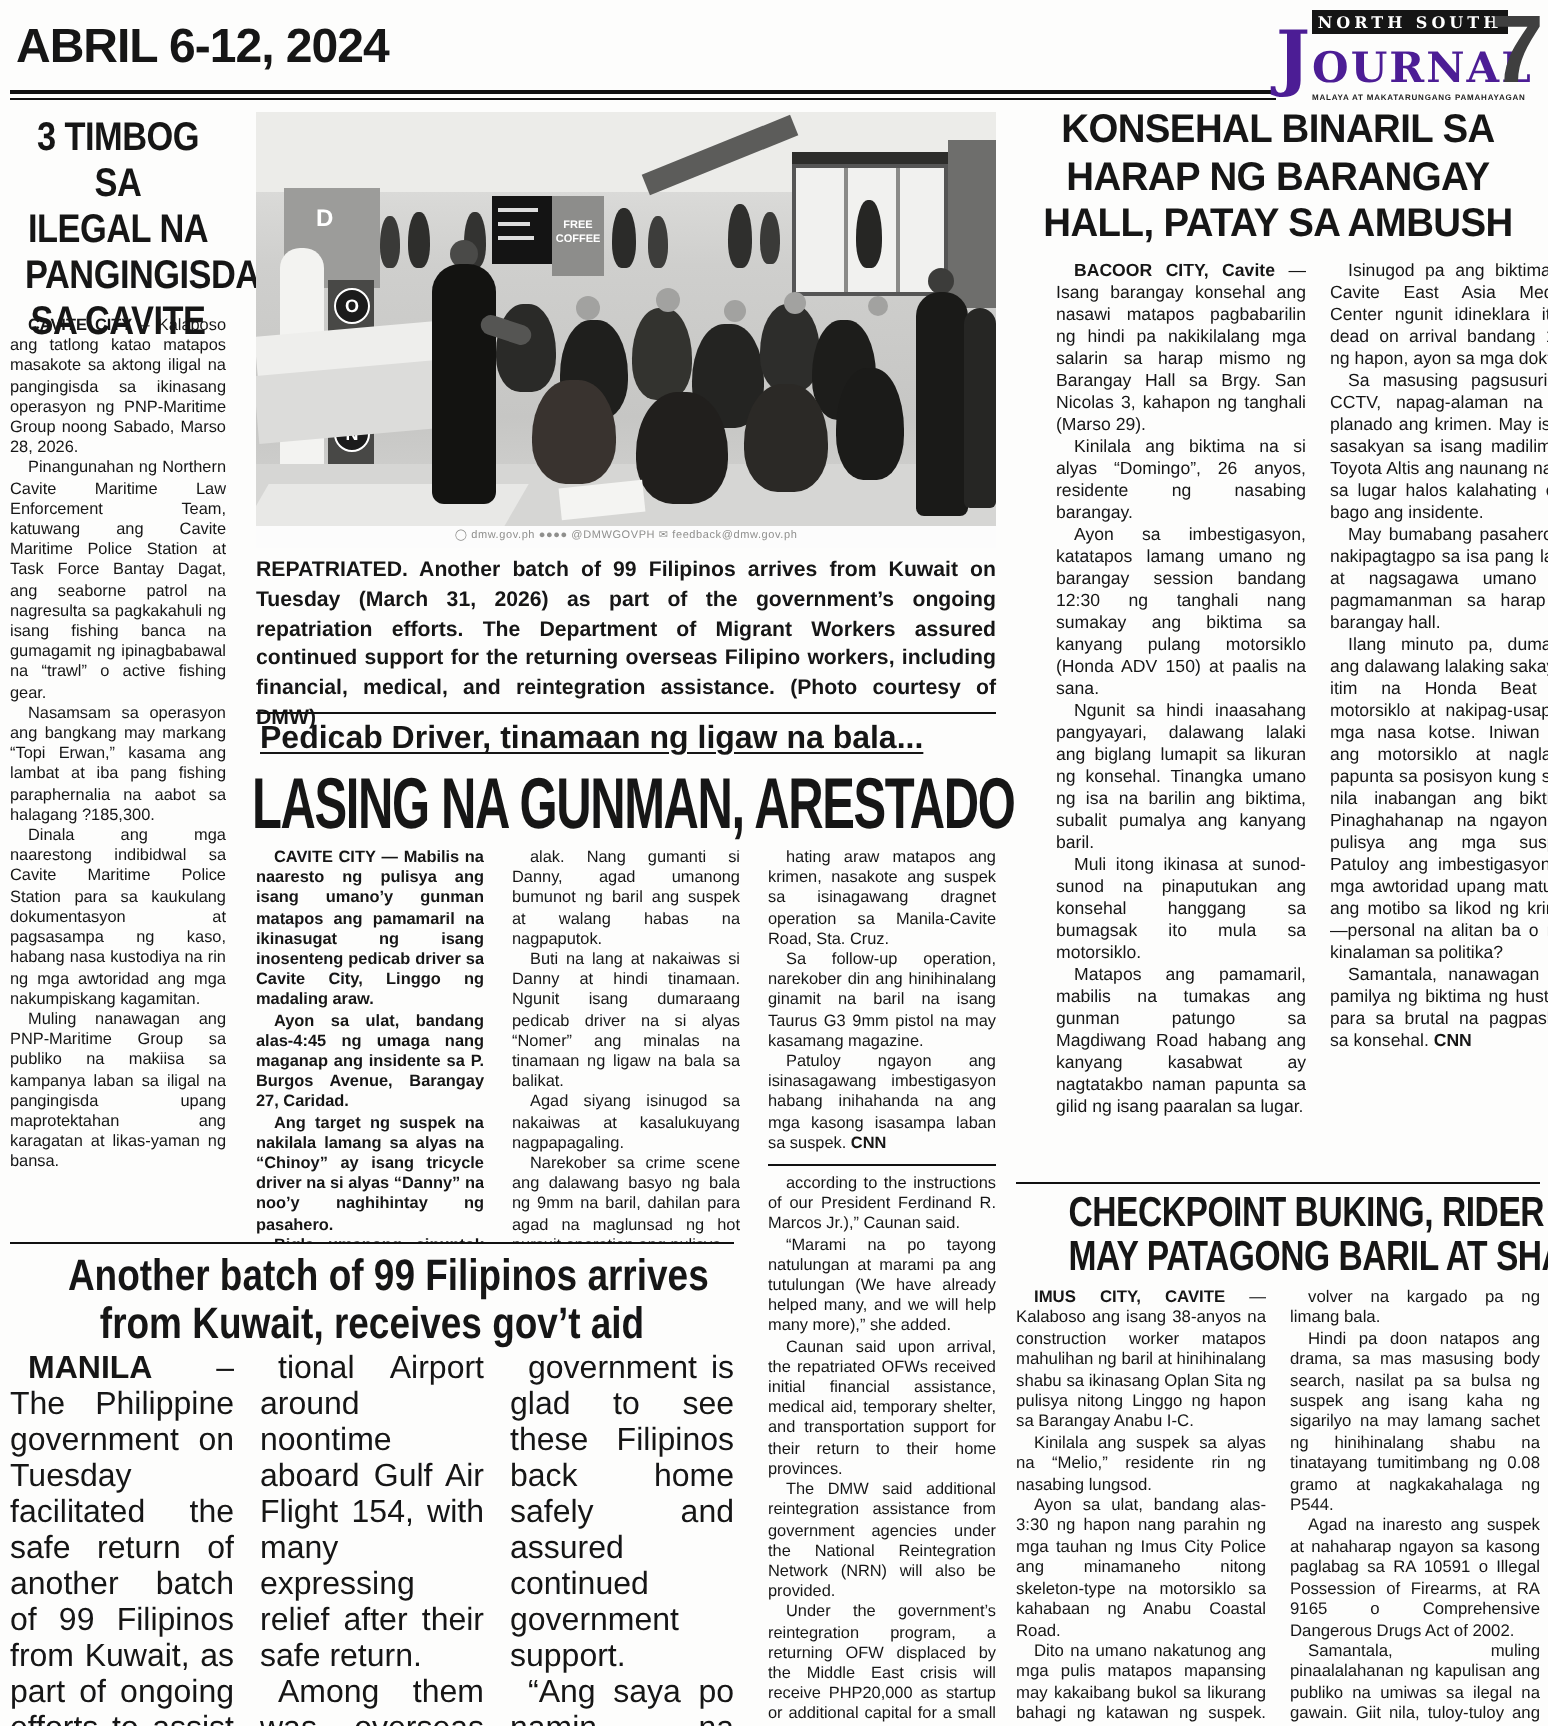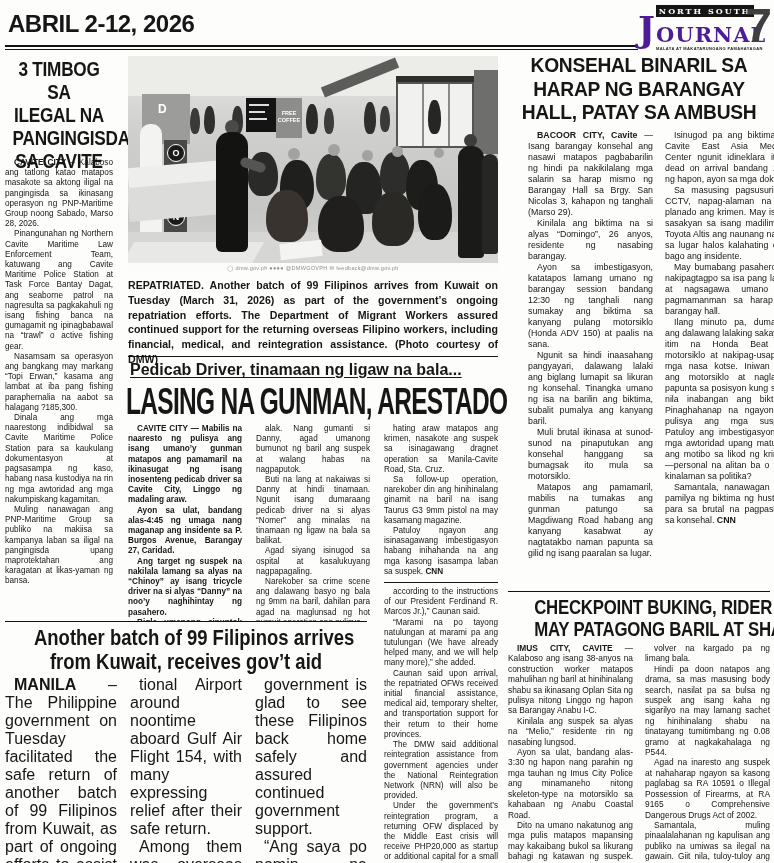--- a/index.html
+++ b/index.html
@@ -81,21 +81,21 @@
   .chk-rule{left:508px;top:591px;width:262px;border-top:1.5px solid #111;}
   .chk-head{left:508px;top:596px;width:262px;font-size:21px;line-height:22px;transform:scaleX(0.8);transform-origin:center;white-space:nowrap;}
   .chk-cols{left:508px;top:643px;width:262px;height:220px;display:flex;gap:12px;overflow:hidden;}
   .chk-cols .col{flex:1;}
 </style>
 </head>
 <body>
 
 <div class="page">
 
-  <div class="date">ABRIL 2-12, 2026</div>
+  <div class="date">ABRIL 6-12, 2024</div>
   <div class="hrule" style="top:45px"></div>
   <div class="logo">
     <div class="bar">NORTH SOUTH</div>
     <div class="jword"><span class="bigj">J</span><span class="rest">OURNAL</span></div>
     <div class="seven">7</div>
     <div class="tag">MALAYA AT MAKATARUNGANG PAMAHAYAGAN</div>
   </div>
 
   <div class="zone headline t-head">3 TIMBOG SA<br>ILEGAL NA<br>PANGINGISDA<br>SA CAVITE</div>
   <div class="zone col body82 t-body">
@@ -180,21 +180,21 @@
   <div class="zone lasing-title">LASING NA GUNMAN, ARESTADO</div>
   <div class="zone col body82 l-col1">
       <p><b>CAVITE CITY</b> — Mabilis na naaresto ng pulisya ang isang umano’y gunman matapos ang pamamaril na ikinasugat ng isang inosenteng pedicab driver sa Cavite City, Linggo ng madaling araw.</p>
       <p>Ayon sa ulat, bandang alas-4:45 ng umaga nang maganap ang insidente sa P. Burgos Avenue, Barangay 27, Caridad.</p>
       <p>Ang target ng suspek na nakilala lamang sa alyas na “Chinoy” ay isang tricycle driver na si alyas “Danny” na noo’y naghihintay ng pasahero.</p>
       <p>Bigla umanong sinuntok ng suspek ang biktima habang nasa impluwensya ng</p>
     </div>
   <div class="zone col body82 l-col2">
       <p>alak. Nang gumanti si Danny, agad umanong bumunot ng baril ang suspek at walang habas na nagpaputok.</p>
       <p>Buti na lang at nakaiwas si Danny at hindi tinamaan. Ngunit isang dumaraang pedicab driver na si alyas “Nomer” ang minalas na tinamaan ng ligaw na bala sa balikat.</p>
-      <p>Agad siyang isinugod sa ospital at kasalukuyang nagpapagaling.</p>
+      <p>Agad siyang isinugod sa nakaiwas at kasalukuyang nagpapagaling.</p>
       <p>Narekober sa crime scene ang dalawang basyo ng bala ng 9mm na baril, dahilan para agad na maglunsad ng hot pursuit operation ang pulisya.</p>
     </div>
   <div class="zone l-col3">
     <div class="col body82">
         <p>hating araw matapos ang krimen, nasakote ang suspek sa isinagawang dragnet operation sa Manila-Cavite Road, Sta. Cruz.</p>
         <p>Sa follow-up operation, narekober din ang hinihinalang ginamit na baril na isang Taurus G3 9mm pistol na may kasamang magazine.</p>
         <p>Patuloy ngayon ang isinasagawang imbestigasyon habang inihahanda na ang mga kasong isasampa laban sa suspek. <b>CNN</b></p>
       </div>
     <hr class="colrule">
     <div class="col body82" style="height:300px">
@@ -222,21 +222,21 @@
       </div>
   </div>
 
   <div class="zone headline k-head">KONSEHAL BINARIL SA<br>HARAP NG BARANGAY<br>HALL, PATAY SA AMBUSH</div>
   <div class="zone k-cols body86">
     <div class="col">
         <p><b>BACOOR CITY, Cavite</b> — Isang barangay konsehal ang nasawi matapos pagbabarilin ng hindi pa nakikilalang mga salarin sa harap mismo ng Barangay Hall sa Brgy. San Nicolas 3, kahapon ng tanghali (Marso 29).</p>
         <p>Kinilala ang biktima na si alyas “Domingo”, 26 anyos, residente ng nasabing barangay.</p>
         <p>Ayon sa imbestigasyon, katatapos lamang umano ng barangay session bandang 12:30 ng tanghali nang sumakay ang biktima sa kanyang pulang motorsiklo (Honda ADV 150) at paalis na sana.</p>
         <p>Ngunit sa hindi inaasahang pangyayari, dalawang lalaki ang biglang lumapit sa likuran ng konsehal. Tinangka umano ng isa na barilin ang biktima, subalit pumalya ang kanyang baril.</p>
-        <p>Muli brutal ikinasa at sunod-sunod na pinaputukan ang konsehal hanggang sa bumagsak ito mula sa motorsiklo.</p>
+        <p>Muli itong ikinasa at sunod-sunod na pinaputukan ang konsehal hanggang sa bumagsak ito mula sa motorsiklo.</p>
         <p>Matapos ang pamamaril, mabilis na tumakas ang gunman patungo sa Magdiwang Road habang ang kanyang kasabwat ay nagtatakbo naman papunta sa gilid ng isang paaralan sa lugar.</p>
       </div>
     <div class="col">
         <p>Isinugod pa ang biktima sa Cavite East Asia Medical Center ngunit idineklara itong dead on arrival bandang 1:10 ng hapon, ayon sa mga doktor.</p>
         <p>Sa masusing pagsusuri ng CCTV, napag-alaman na tila planado ang krimen. May isang sasakyan sa isang madilim na Toyota Altis ang naunang nakita sa lugar halos kalahating oras bago ang insidente.</p>
         <p>May bumabang pasahero na nakipagtagpo sa isa pang lalaki at nagsagawa umano ng pagmamanman sa harap ng barangay hall.</p>
         <p>Ilang minuto pa, dumating ang dalawang lalaking sakay ng itim na Honda Beat na motorsiklo at nakipag-usap sa mga nasa kotse. Iniwan nila ang motorsiklo at naglakad papunta sa posisyon kung saan nila inabangan ang biktima. Pinaghahanap na ngayon ng pulisya ang mga suspek. Patuloy ang imbestigasyon ng mga awtoridad upang matukoy ang motibo sa likod ng krimen—personal na alitan ba o may kinalaman sa politika?</p>
         <p>Samantala, nanawagan ang pamilya ng biktima ng hustisya para sa brutal na pagpaslang sa konsehal. <b>CNN</b></p>
       </div>
   </div>

